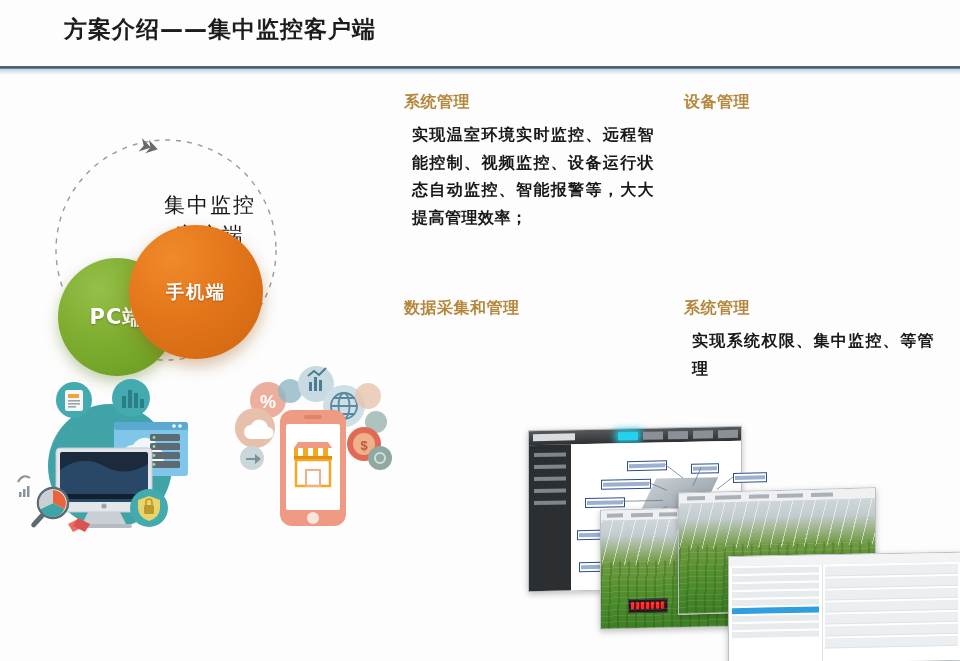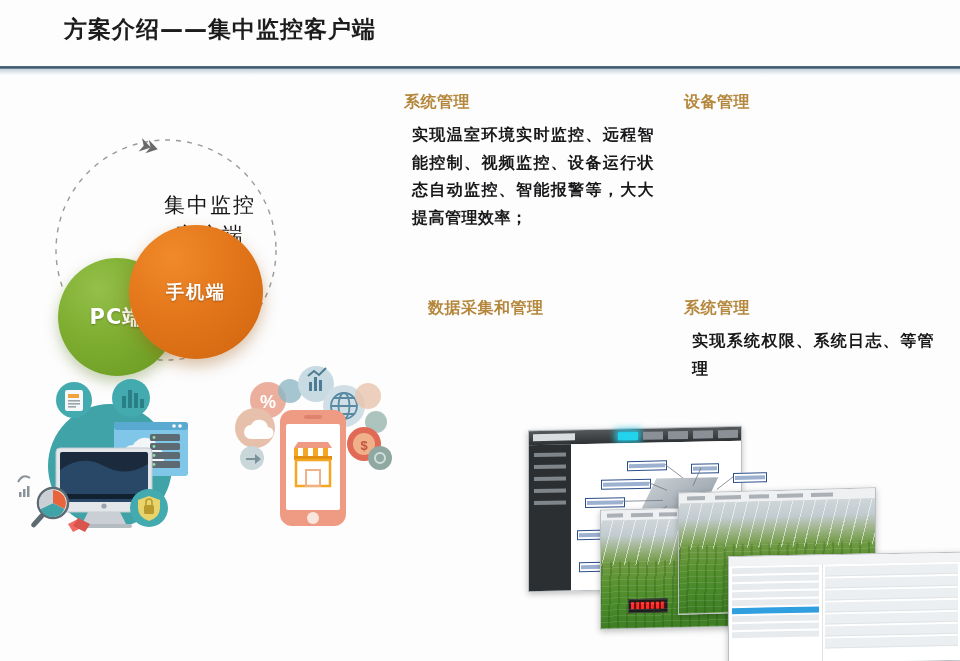--- a/index.html
+++ b/index.html
@@ -38,21 +38,21 @@
     margin:0 0 7px 0;letter-spacing:.5px;
   }
   .block-body{
     font-family:"DejaVu Serif","Liberation Serif",serif;
     font-size:16px;font-weight:bold;color:#18181a;
     line-height:1.72;letter-spacing:.5px;margin:8px;
     text-align:justify;
   }
   #block-monitor{left:404px;top:92px;}
   #block-device{left:684px;top:92px;}
-  #block-data{left:428px;top:298px;}
+  #block-data{left:404px;top:298px;}
   #block-system{left:684px;top:298px;}
 
   
   .diagram{position:absolute;left:16px;top:120px;width:392px;height:300px;}
   .arc-svg{position:absolute;left:0;top:0;}
   .center-label{
     position:absolute;left:104px;top:70px;width:180px;
     text-align:center;
     font-family:"DejaVu Serif","Liberation Serif",serif;
     font-size:21px;color:#141414;line-height:1.45;letter-spacing:2px;
@@ -316,21 +316,21 @@
   <div class="block" id="block-device">
     <p class="block-head">设备管理</p>
   </div>
 
   <div class="block" id="block-data">
     <p class="block-head">数据采集和管理</p>
   </div>
 
   <div class="block" id="block-system">
     <p class="block-head">系统管理</p>
-    <p class="block-body">实现系统权限、系统日志、等管理</p>
+    <p class="block-body">实现系统权限、集中监控、等管理</p>
   </div>
 
   <div class="shots">
 
     <div class="shot" id="shot-dash">
       <div class="dash-top">
         <div class="dash-logo"></div>
         <div class="dash-tabs">
           <div class="dash-tab on"></div>
           <div class="dash-tab"></div>

